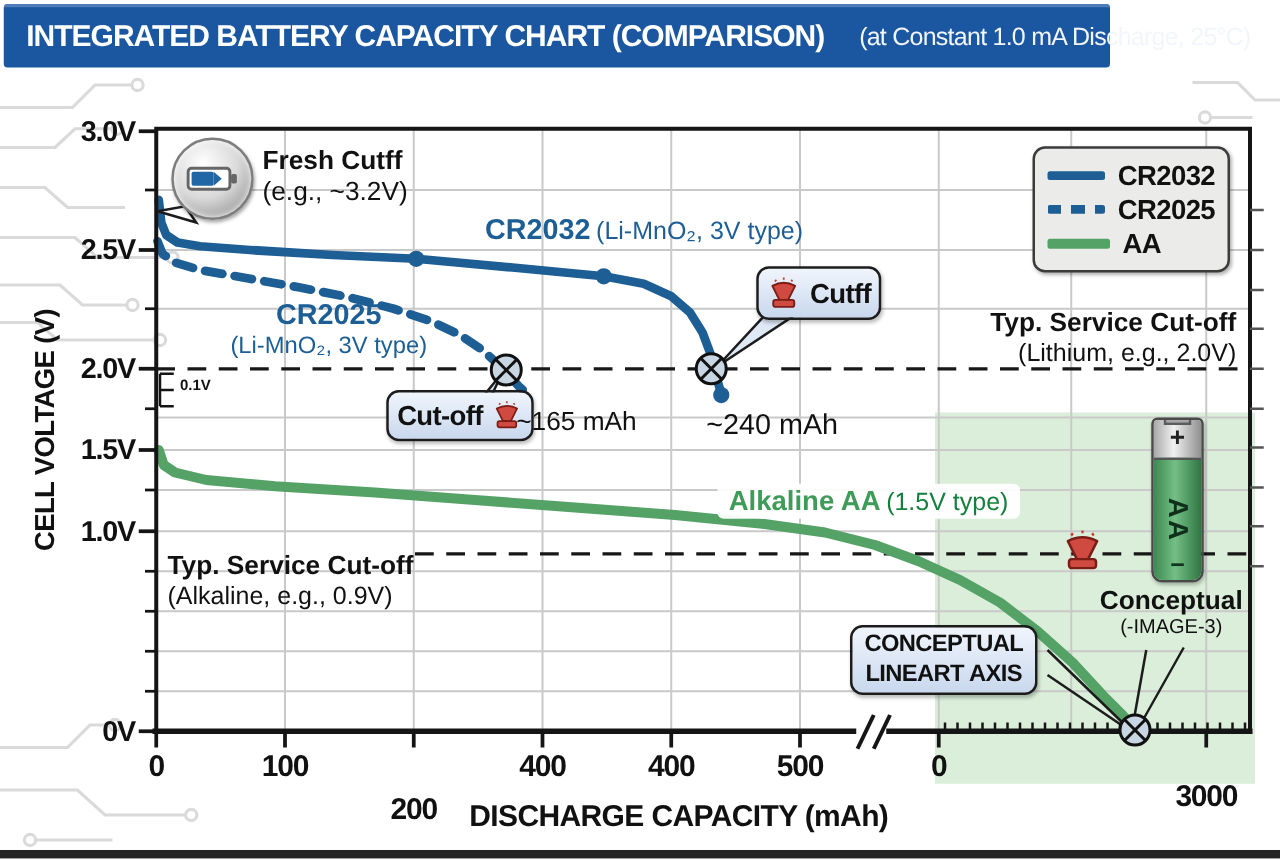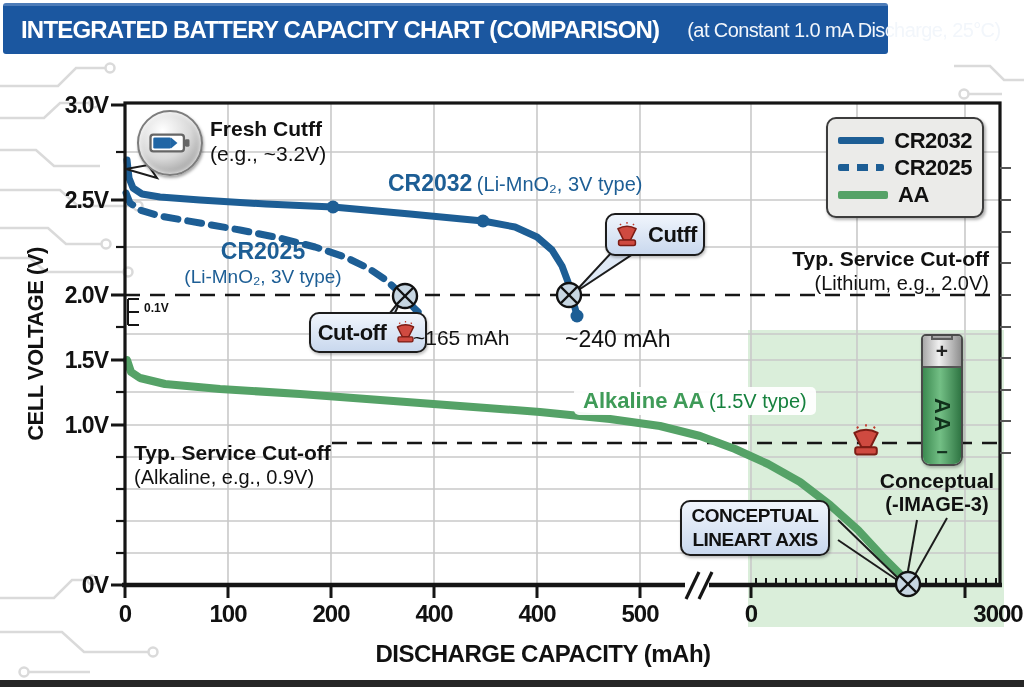--- a/index.html
+++ b/index.html
@@ -61,21 +61,21 @@
   #typlith{left:767px;top:246px;width:222px;text-align:right;line-height:1.2;}
   #typlith .l1,#typalk .l1{font-size:21px;font-weight:700;}
   #typlith .l2,#typalk .l2{font-size:20px;font-weight:400;}
   #typalk{left:134px;top:440px;line-height:1.2;}
   #v01{left:144px;top:301px;font-size:12px;font-weight:600;}
   #alklabel{left:574px;top:387px;background:rgba(255,255,255,.93);border-radius:5px;padding:1px 9px;white-space:nowrap;}
   #alklabel .n{color:#3f9b58;font-weight:700;font-size:22px;}
   #alklabel .s{color:#15803d;font-weight:400;font-size:20px;}
   #conceptual{left:872px;top:469px;width:130px;text-align:center;line-height:1.15;}
   #conceptual .c1{font-size:21px;font-weight:700;}
-  #conceptual .c2{font-size:20px;font-weight:700;}
+  #conceptual .c2{font-size:16px;font-weight:400;}
   
   #badge{left:137px;top:110px;width:62px;height:62px;border-radius:50%;
          background:radial-gradient(circle at 38% 30%,#ffffff,#d9d9d9 48%,#949494 88%);
          border:2.5px solid #7d7d7d;box-shadow:inset 0 0 5px #fff,1px 2px 3px rgba(0,0,0,.35);
          display:flex;align-items:center;justify-content:center;}
   
   #aabatt{left:921px;top:334px;width:42px;height:132px;display:flex;flex-direction:column;
           border:2.5px solid #4a4a4a;border-radius:5px 5px 9px 9px;box-sizing:border-box;overflow:hidden;
           box-shadow:1px 2px 3px rgba(0,0,0,.25);}
   #aanub{position:absolute;left:50%;top:-8px;transform:translateX(-50%);width:18px;height:8px;
@@ -234,26 +234,26 @@
       <line x1="561" y1="303" x2="577" y2="287" stroke="#111" stroke-width="2.4"></line>
       <circle cx="908" cy="584" r="12" fill="#c7d6e2" stroke="#111" stroke-width="2.4"></circle>
       <line x1="900" y1="576" x2="916" y2="592" stroke="#111" stroke-width="2.4"></line>
       <line x1="900" y1="592" x2="916" y2="576" stroke="#111" stroke-width="2.4"></line>
       <use href="#coicon" x="848" y="422" width="36" height="38"></use>
     </svg>
 
   <div id="labels" class="abs">
       <div class="xtick" style="left: 125px;">0</div>
       <div class="xtick" style="left: 228px;">100</div>
-      <div class="xtick" style="left: 331px;">200</div>
+      <div class="xtick" style="left: 331px; margin-top: 34px;">200</div>
       <div class="xtick" style="left: 434px;">400</div>
       <div class="xtick" style="left: 537px;">400</div>
       <div class="xtick" style="left: 640px;">500</div>
       <div class="xtick" style="left: 751px;">0</div>
-      <div class="xtick" style="left: 998px;">3000</div>
+      <div class="xtick" style="left: 965px; margin-top: 24px;">3000</div>
       <div class="ytick" style="top: 105px;">3.0V</div>
       <div class="ytick" style="top: 200px;">2.5V</div>
       <div class="ytick" style="top: 295px;">2.0V</div>
       <div class="ytick" style="top: 360px;">1.5V</div>
       <div class="ytick" style="top: 425px;">1.0V</div>
       <div class="ytick" style="top: 585px;">0V</div>
     </div>
 
   <div id="xtitle" class="abs">DISCHARGE CAPACITY (mAh)</div>
   <div id="ytitle" class="abs">CELL VOLTAGE (V)</div>

